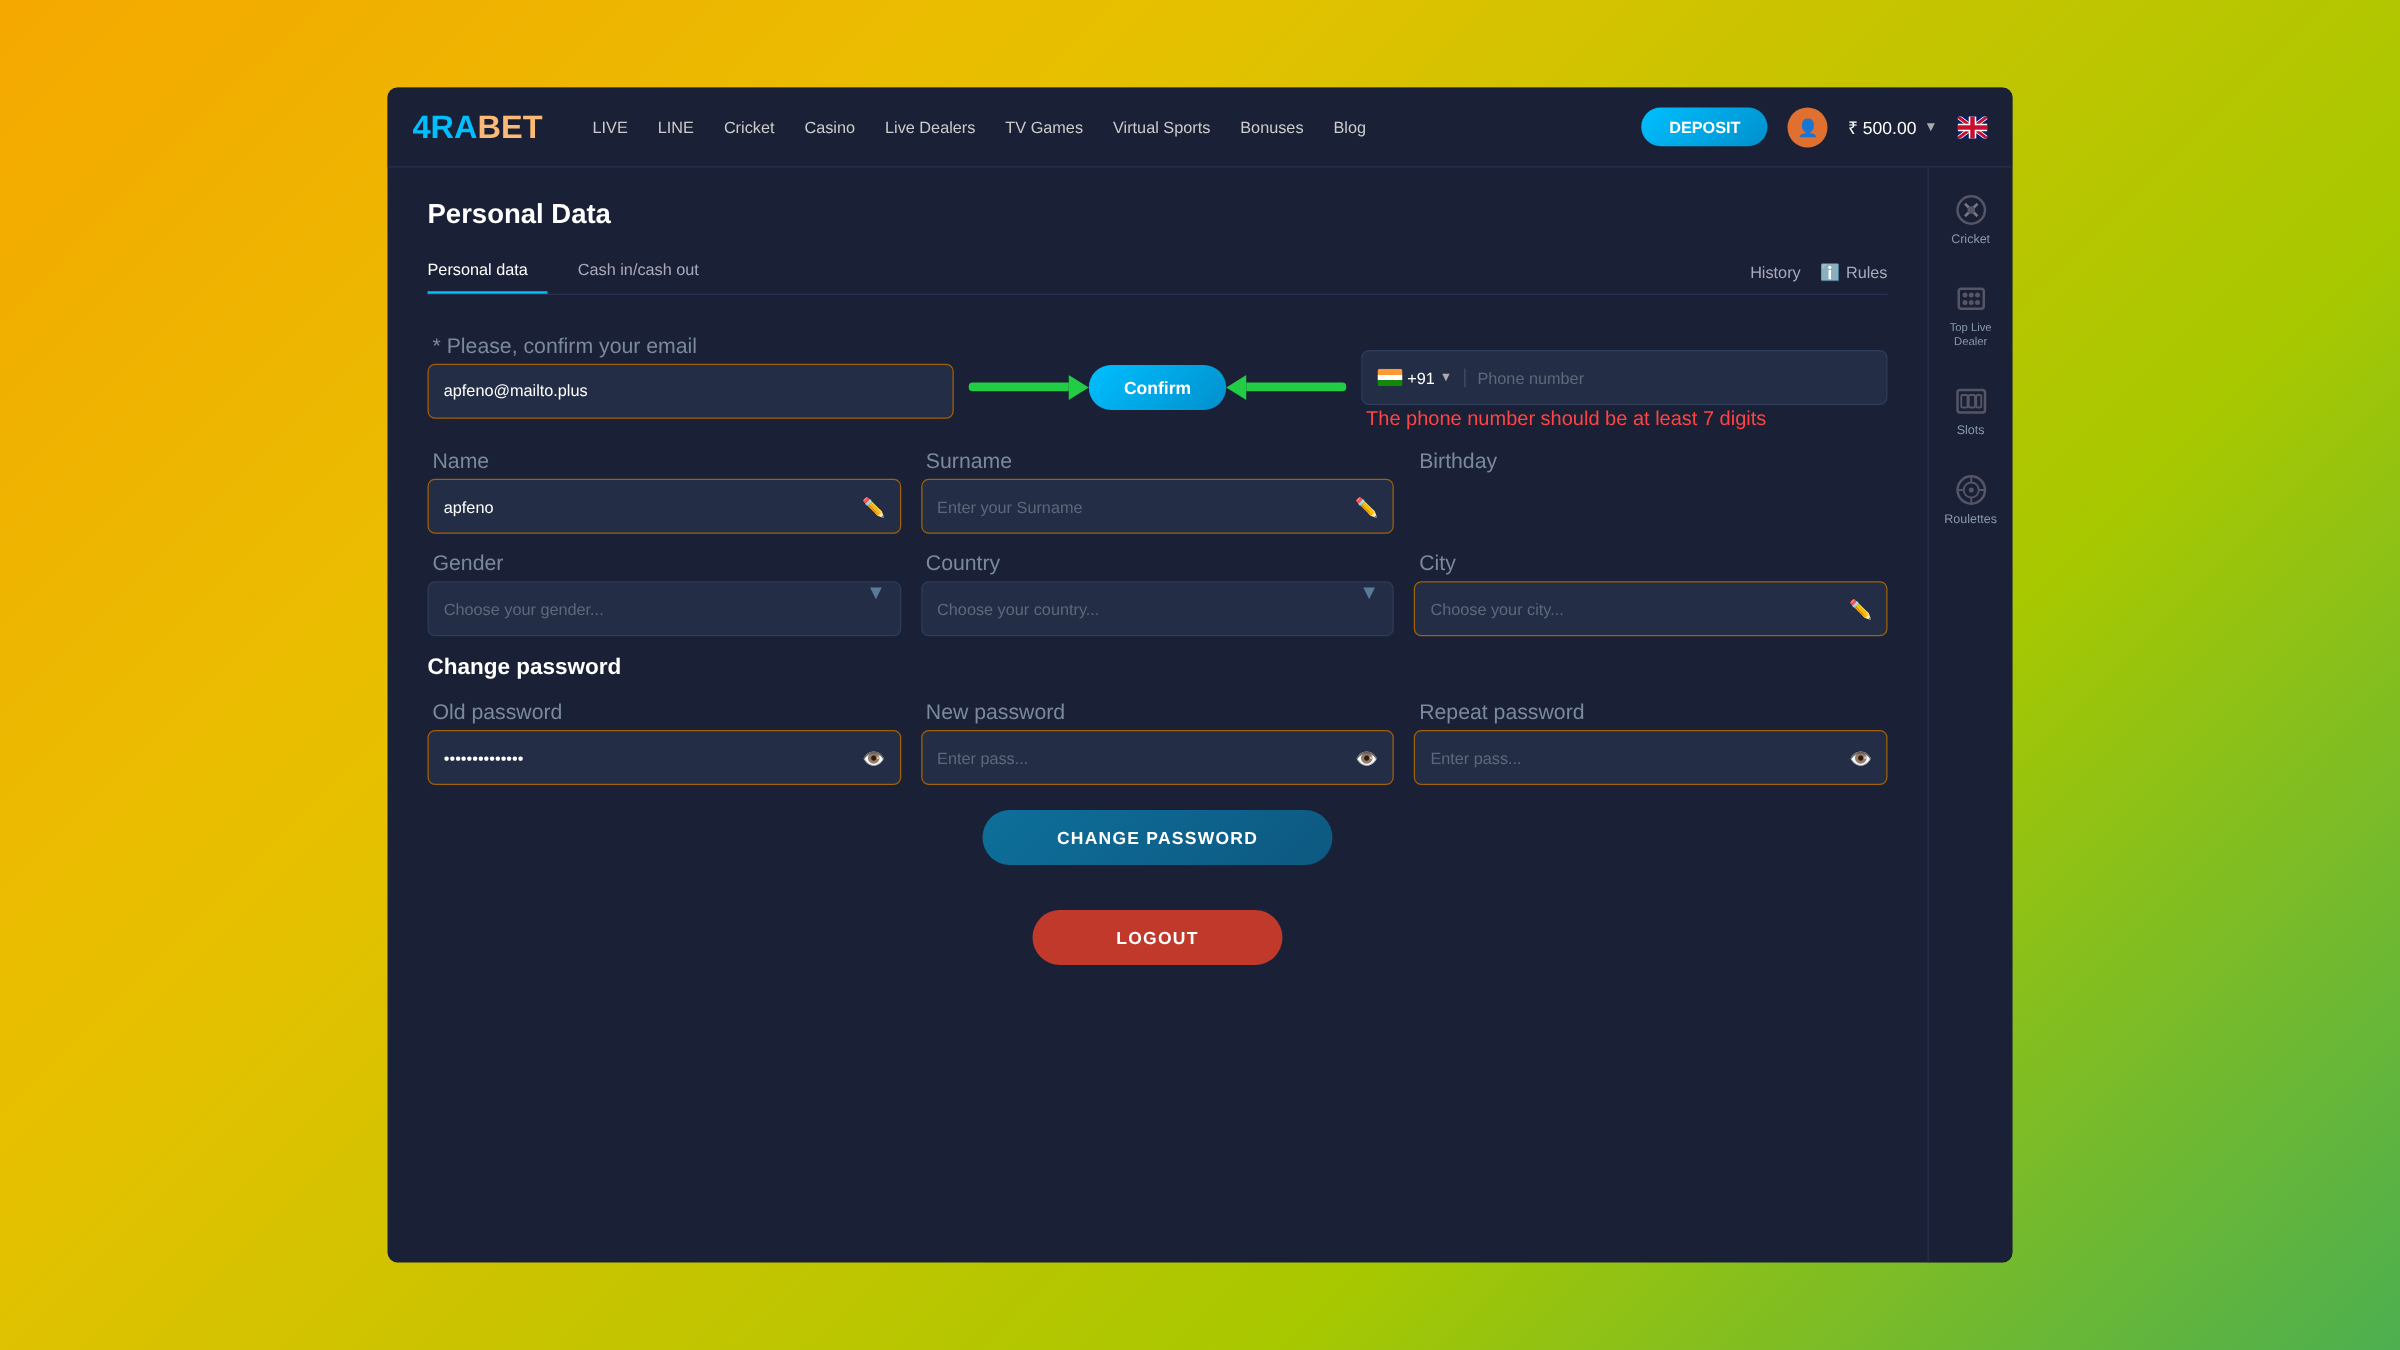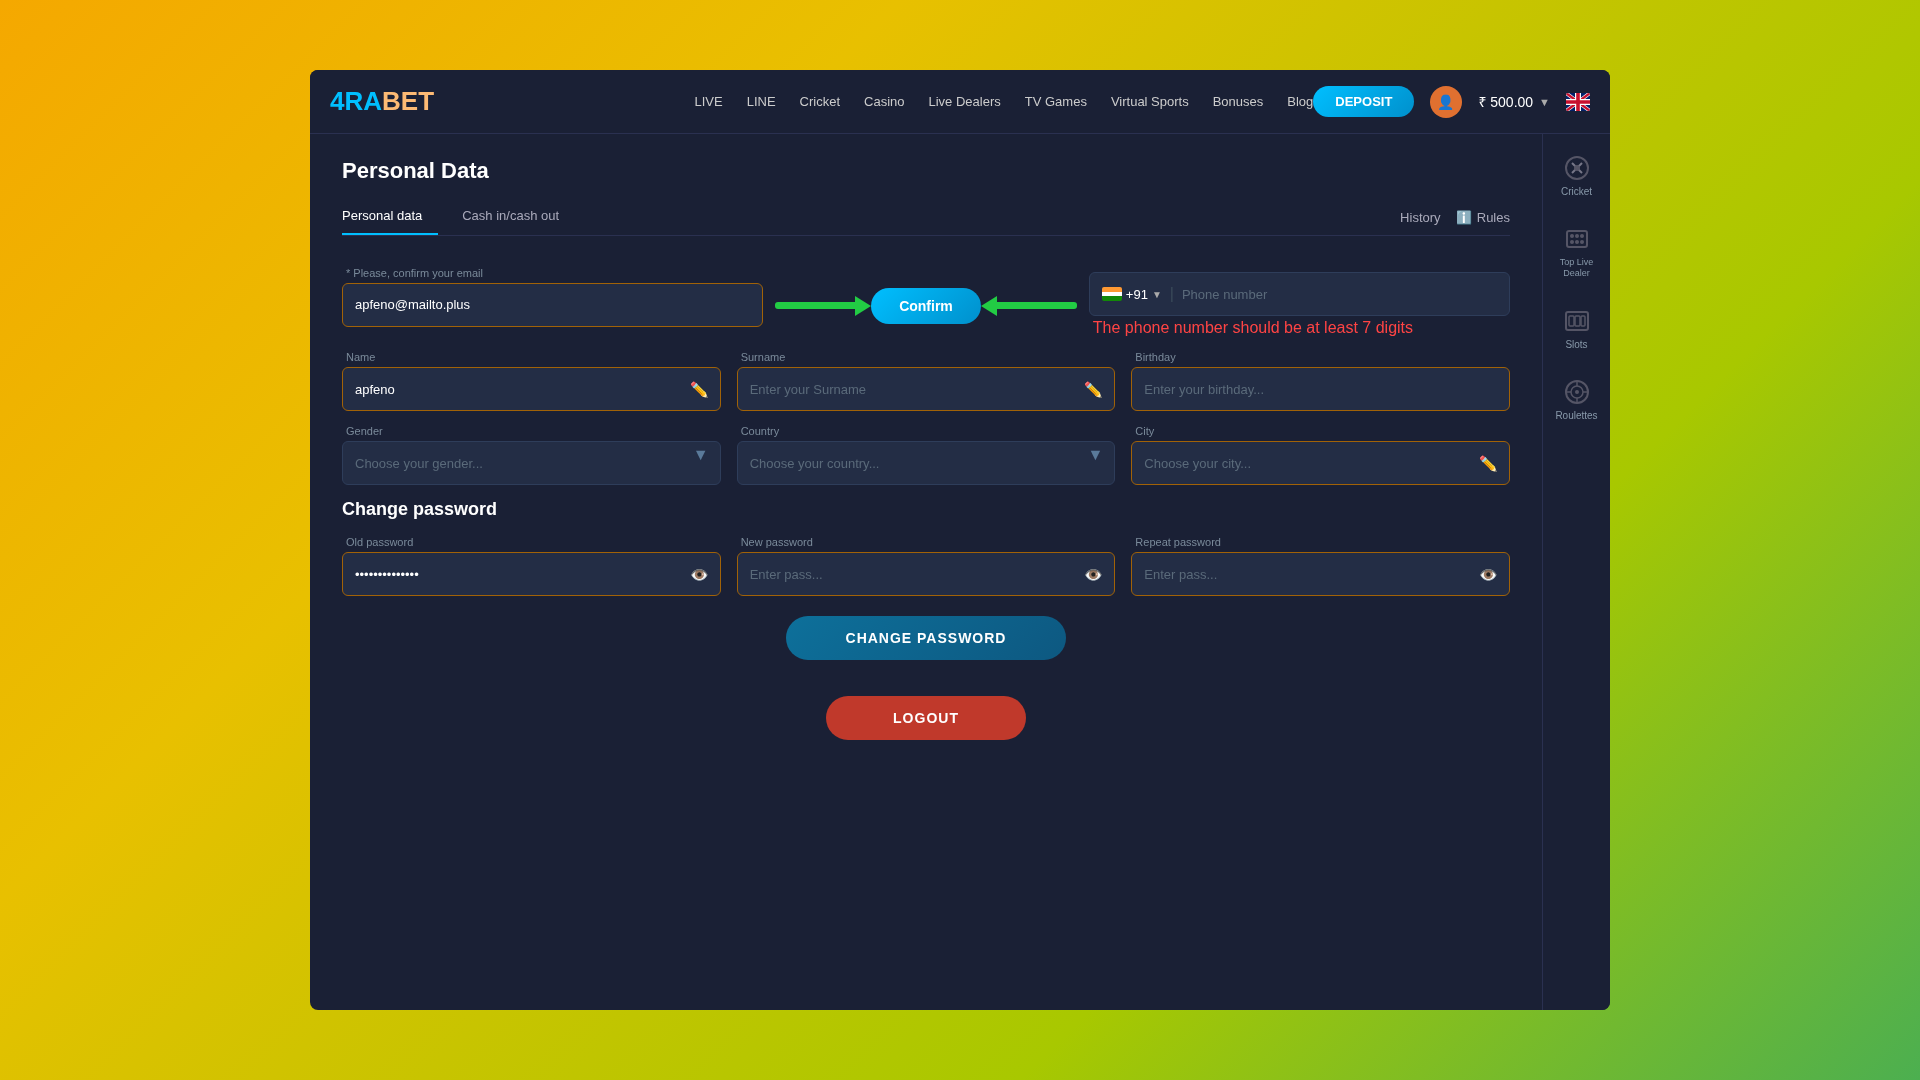--- a/index.html
+++ b/index.html
@@ -42,21 +42,20 @@
       font-weight: 900;
       color: #fff;
     }
     .logo-text span {
       color: #fdba74;
     }
     .nav {
       display: flex;
       gap: 24px;
       flex: 1;
-      justify-content: flex-end;
     }
     .nav-item {
       color: #ccc;
       font-size: 13px;
       font-weight: 500;
       cursor: pointer;
       padding: 4px 0;
     }
     .header-right {
       display: flex;
@@ -200,21 +199,21 @@
     }
     .form-row-3 {
       grid-template-columns: 1fr 1fr 1fr;
     }
     .form-group {
       display: flex;
       flex-direction: column;
       position: relative;
     }
     .form-label {
-      font-size: 11px;
+      font-size: 17px;
       color: #7a8a9a;
       margin-bottom: 4px;
       padding-left: 4px;
     }
     .form-input {
       background: #232d45;
       border: 1px solid #a16207;
       border-radius: 6px;
       color: #fff;
       font-size: 13px;
@@ -538,21 +537,20 @@
             <input type="text" class="form-input" value="apfeno" style="">
             <span class="input-icon">✏️</span>
           </div>
           <div class="form-group">
             <label class="form-label">Surname</label>
             <input type="text" class="form-input" placeholder="Enter your Surname" style="">
             <span class="input-icon">✏️</span>
           </div>
           <div class="form-group">
             <label class="form-label">Birthday</label>
-            <input type="text" class="form-input" placeholder="Enter your birthday..." style="">
           </div>
         </div>
 
         <div class="form-row form-row-3">
           <div class="form-group select-wrapper">
             <label class="form-label">Gender</label>
             <select class="form-select">
               <option value="">Choose your gender...</option>
               <option value="male">Male</option>
               <option value="female">Female</option>

